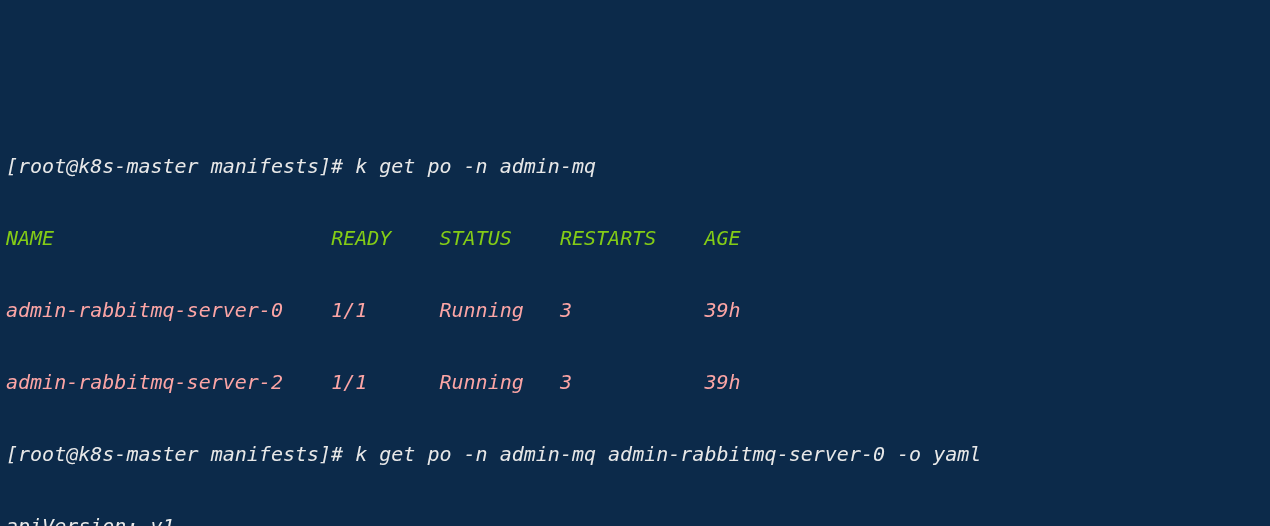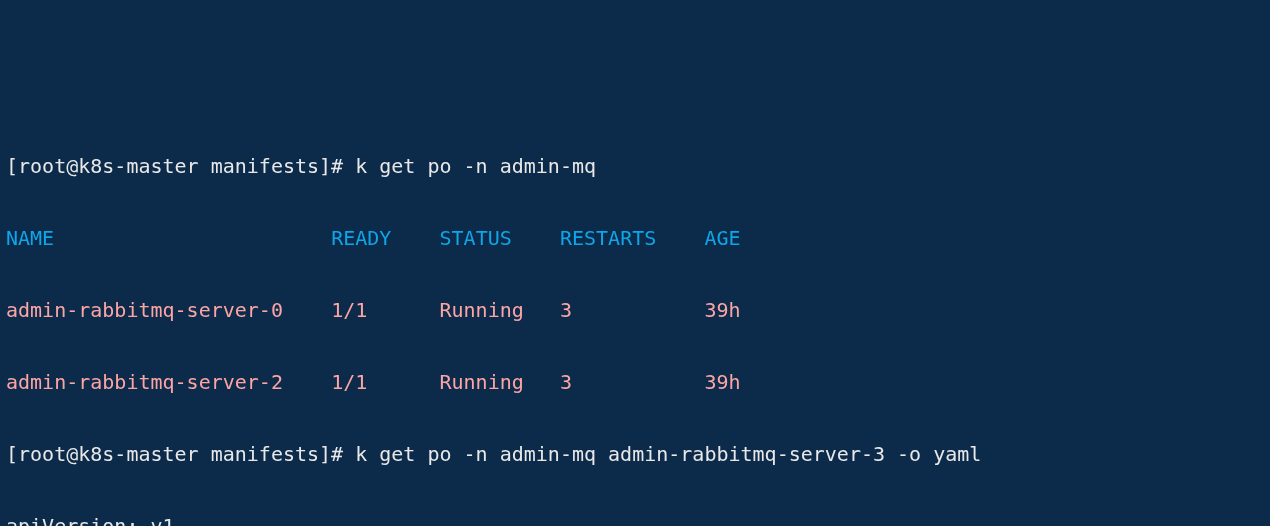--- a/index.html
+++ b/index.html
@@ -1,54 +1,55 @@
 <!DOCTYPE html>
 <html><head>
   <meta charset="utf-8">
   <style>
     * {
       margin: 0;
       padding: 0;
       box-sizing: border-box;
+      font-style: italic;
     }
     body {
       background-color: #0c2a4a;
       color: #e8e8e8;
       font-family: 'Menlo', 'Monaco', 'Consolas', monospace;
       font-size: 20px;
       line-height: 1.8;
       padding: 4px 6px;
       width: 1270px;
       height: 526px;
       overflow: hidden;
       white-space: pre;
     }
     .header-row {
-      color: #0ea5e9;
+      color: #84cc16;
     }
     .data-row {
       color: #fca5a5;
     }
     .yaml-key {
       color: #e8e8e8;
     }
     .line {
       display: block;
     }
   </style>
 </head>
 <body>
 
 
 
 <span class="line"><span>[root@k8s-master manifests]#</span> <span>k get po -n admin-mq</span></span>
 <span class="line header-row"><span>NAME</span>                       <span>READY</span>    <span>STATUS</span>    <span>RESTARTS</span>    <span>AGE</span></span>
 <span class="line data-row"><span>admin-rabbitmq-server-0</span>    <span>1/1</span>      <span>Running</span>   <span>3</span>           <span>39h</span></span>
 <span class="line data-row"><span>admin-rabbitmq-server-2</span>    <span>1/1</span>      <span>Running</span>   <span>3</span>           <span>39h</span></span>
-<span class="line"><span>[root@k8s-master manifests]#</span> <span>k get po -n admin-mq admin-rabbitmq-server-3 -o yaml</span></span>
+<span class="line"><span>[root@k8s-master manifests]#</span> <span>k get po -n admin-mq admin-rabbitmq-server-0 -o yaml</span></span>
 <span class="line yaml-key">apiVersion: v1</span>
 
 
 
 
 
 
 
 
 

